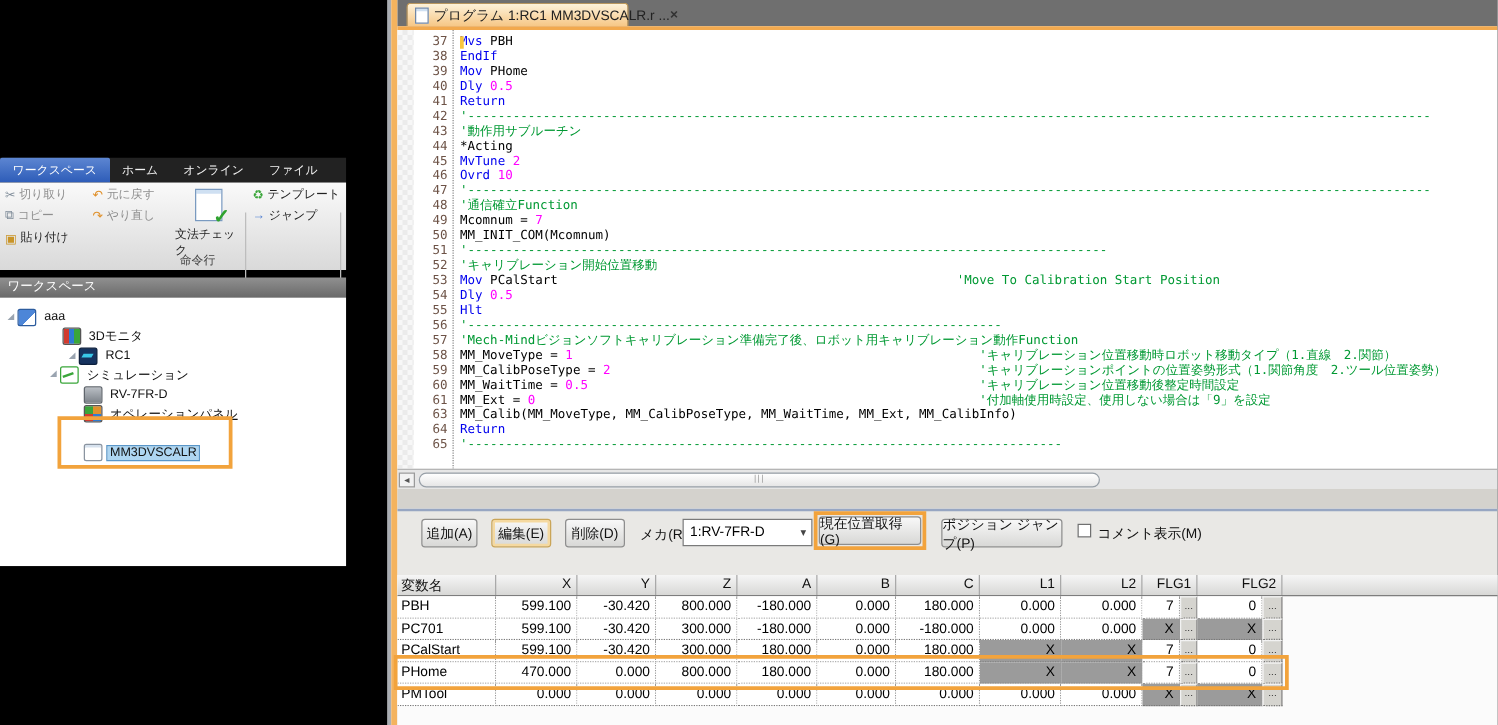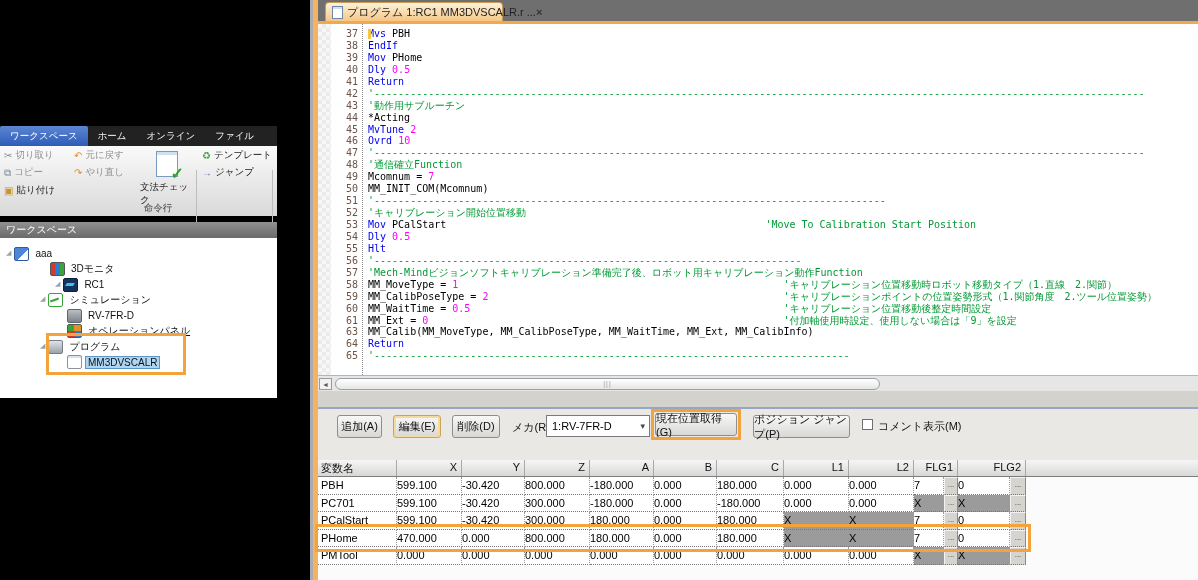--- a/index.html
+++ b/index.html
@@ -18,21 +18,21 @@
   .ic-gray{color:#7f8c99}.ic-orange{color:#e0912c}.ic-amber{color:#c99427}
   #syntax-btn{position:absolute;left:140px;top:2px;width:54px;height:64px;display:flex;flex-direction:column;align-items:center;justify-content:flex-start}
   #syntax-doc{width:20px;height:24px;background:#fff;border:1px solid #7a9ac0;position:relative;margin-top:3px;
               box-shadow:inset 0 3px 0 #cfe0f2}
   #syntax-check{position:absolute;right:-7px;bottom:-7px;color:#2ea22e;font-size:16px;font-weight:bold}
   #syntax-label{font-size:9.5px;color:#222;margin-top:4px}
   .rsep{position:absolute;top:24px;width:1px;height:60px;background:#bdbdbd}
   #ribbon-group-label{position:absolute;left:118px;top:76px;width:80px;text-align:center;font-size:9.5px;color:#444}
   #ws-header{position:absolute;left:0;top:96px;width:277px;height:16px;background:linear-gradient(#909090,#6a6a6a);
              color:#fff;font-size:10px;line-height:16px;padding-left:6px;box-sizing:border-box}
-  #tree{position:absolute;left:0;top:112px;width:277px;height:160px;background:#fff}
+  #tree{position:absolute;left:0;top:112px;width:277px;height:215px;background:#fff}
   .trow{position:absolute;left:0;width:277px;height:15px;display:flex;align-items:center;font-size:10px;color:#111;white-space:nowrap}
   .exp{color:#9aa4b0;font-size:7px;margin-right:3px;transform:translateY(-1px)}
   .ticon{width:13px;height:12px;display:inline-block;margin-right:4px;border-radius:2px;flex:none}
   .ticon-workspace{background:linear-gradient(135deg,#4d86d8 60%,#ffffff 60%);border:1px solid #2d5c9e}
   .ticon-monitor3d{background:linear-gradient(90deg,#d23a2e 33%,#2e7bd2 33%,#2e7bd2 66%,#3aa63a 66%);border:1px solid #555}
   .ticon-rc{background:#16335f;border:1px solid #0c1f3c;position:relative}
   .ticon-rc:after{content:"";position:absolute;left:2px;top:4px;width:8px;height:3px;background:#39c7e8;transform:skewX(-30deg)}
   .ticon-sim{background:#fff;border:1px solid #3aa63a;position:relative}
   .ticon-sim:after{content:"";position:absolute;left:1px;top:5px;width:9px;height:2px;background:#3aa63a;transform:rotate(-20deg)}
   .ticon-robot{background:linear-gradient(#b9bec4,#7d838a);border:1px solid #5f656c}
@@ -86,21 +86,21 @@
   #comment-label{position:absolute;left:560px;top:10px;font-size:11px;color:#111}
 
   #table-bg{position:absolute;left:0;top:51px;width:880px;height:122px;background:#fbfbfb}
   #var-header{position:absolute;left:0;top:51px;width:1060px;height:17px;display:flex;
               background:linear-gradient(#f6f6f6,#d8d8d6);border-bottom:1px solid #7d7d7d;box-sizing:border-box;font-size:11px;color:#111}
   .hcell{border-right:1px solid #a9a9a9;text-align:right;padding:1px 4px 0 0;box-sizing:border-box;flex:none}
   .hcell.first{text-align:left;padding-left:3px}
   .hcell.fill{flex:1;border-right:none}
   #var-rows{position:absolute;left:0;top:68px;width:880px}
   .vrow{display:flex;height:17.5px;font-size:11px;color:#000;box-sizing:border-box}
-  .vcell{border-right:1px dotted #999;border-bottom:1px dotted #777;text-align:left;
+  .vcell{border-right:1px dotted #999;border-bottom:1px dotted #777;text-align:right;
          padding:2px 4px 0 0;box-sizing:border-box;flex:none;background:#fff;overflow:hidden}
   .vcell.name{text-align:left;padding-left:3px}
   .vcell.gray{background:#9b9b9b}
   .vbtn{border:1px solid #8a8a8a;border-top-color:#f2f2f2;border-left-color:#f2f2f2;background:#d5d4cf;
         text-align:center;font-size:8px;line-height:13px;color:#333;box-sizing:border-box;flex:none;border-bottom:1px dotted #777}
 
   .anno{position:absolute;border:3px solid #F2A33C;box-sizing:border-box;pointer-events:none}
 </style>
 </head>
 <body>
@@ -179,25 +179,20 @@
       </div>
       <div class="trow" style="top: 70px; padding-left: 57px;">
         <span style="width: 10px; display: inline-block;"></span>
         <span class="ticon ticon-robot"></span>
         <span class="tlabel">RV-7FR-D</span>
       </div>
       <div class="trow" style="top: 85.5px; padding-left: 57px; text-decoration: underline;">
         <span style="width: 10px; display: inline-block;"></span>
         <span class="ticon ticon-oppanel"></span>
         <span class="tlabel">オペレーションパネル</span>
-      </div>
-      <div class="trow" style="top: 101px; padding-left: 40px;">
-        <span class="exp">◢</span>
-        <span class="ticon ticon-folder"></span>
-        <span class="tlabel">プログラム</span>
       </div>
       <div class="trow" style="top: 116.5px; padding-left: 57px;">
         <span style="width: 10px; display: inline-block;"></span>
         <span class="ticon ticon-doc"></span>
         <span class="tlabel tsel">MM3DVSCALR</span>
       </div>
     </div>
 
   <div class="anno" style="left:46px;top:207px;width:140px;height:42px"></div>
 </div>

